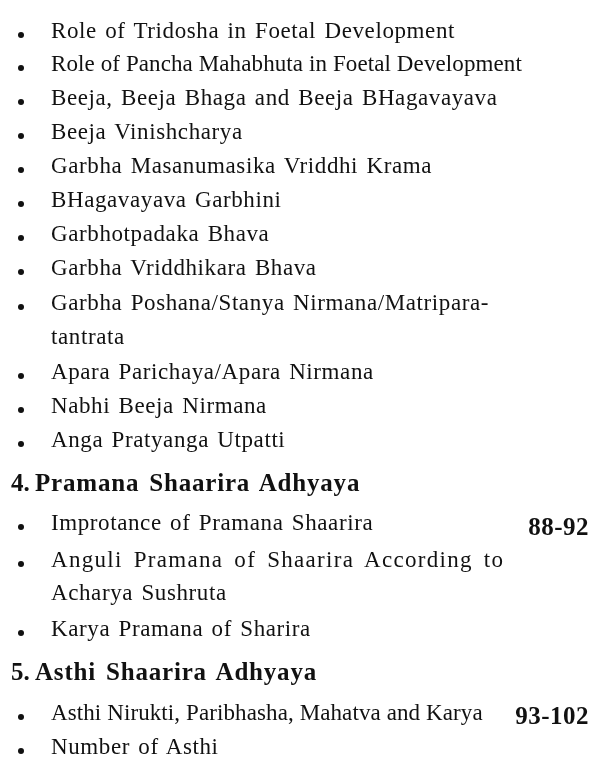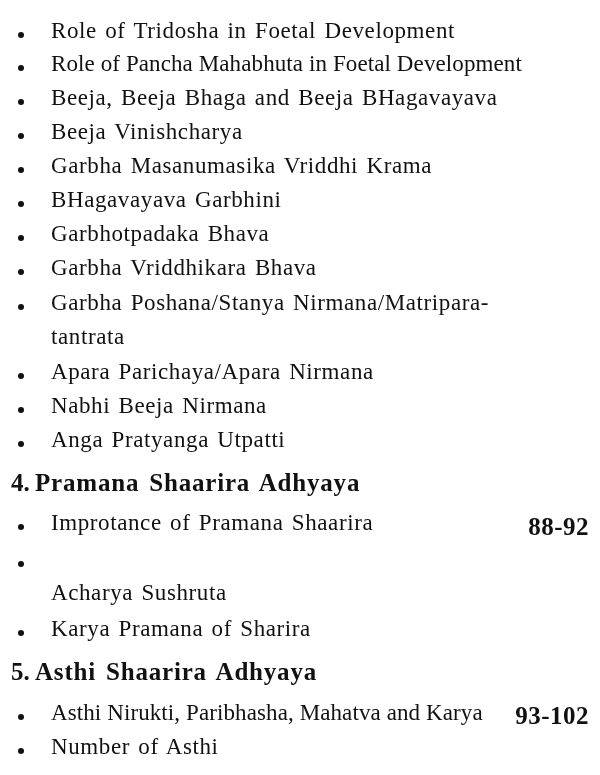--- a/index.html
+++ b/index.html
@@ -152,20 +152,21 @@
     <span class="title">Pramana Shaarira Adhyaya</span>
     <span class="pages">88-92</span>
   </div>
 
   <div class="line" style="top:508px">
     <span class="bullet"></span>
     <span class="text">Improtance of Pramana Shaarira</span>
   </div>
   <div class="line" style="top:545px">
     <span class="bullet"></span>
+    <span class="text wide">Anguli Pramana of Shaarira According to</span>
   </div>
   <div class="line" style="top:578px">
     <span class="text">Acharya Sushruta</span>
   </div>
   <div class="line" style="top:614px">
     <span class="bullet"></span>
     <span class="text">Karya Pramana of Sharira</span>
   </div>
 
   <div class="heading" style="top:655px">

